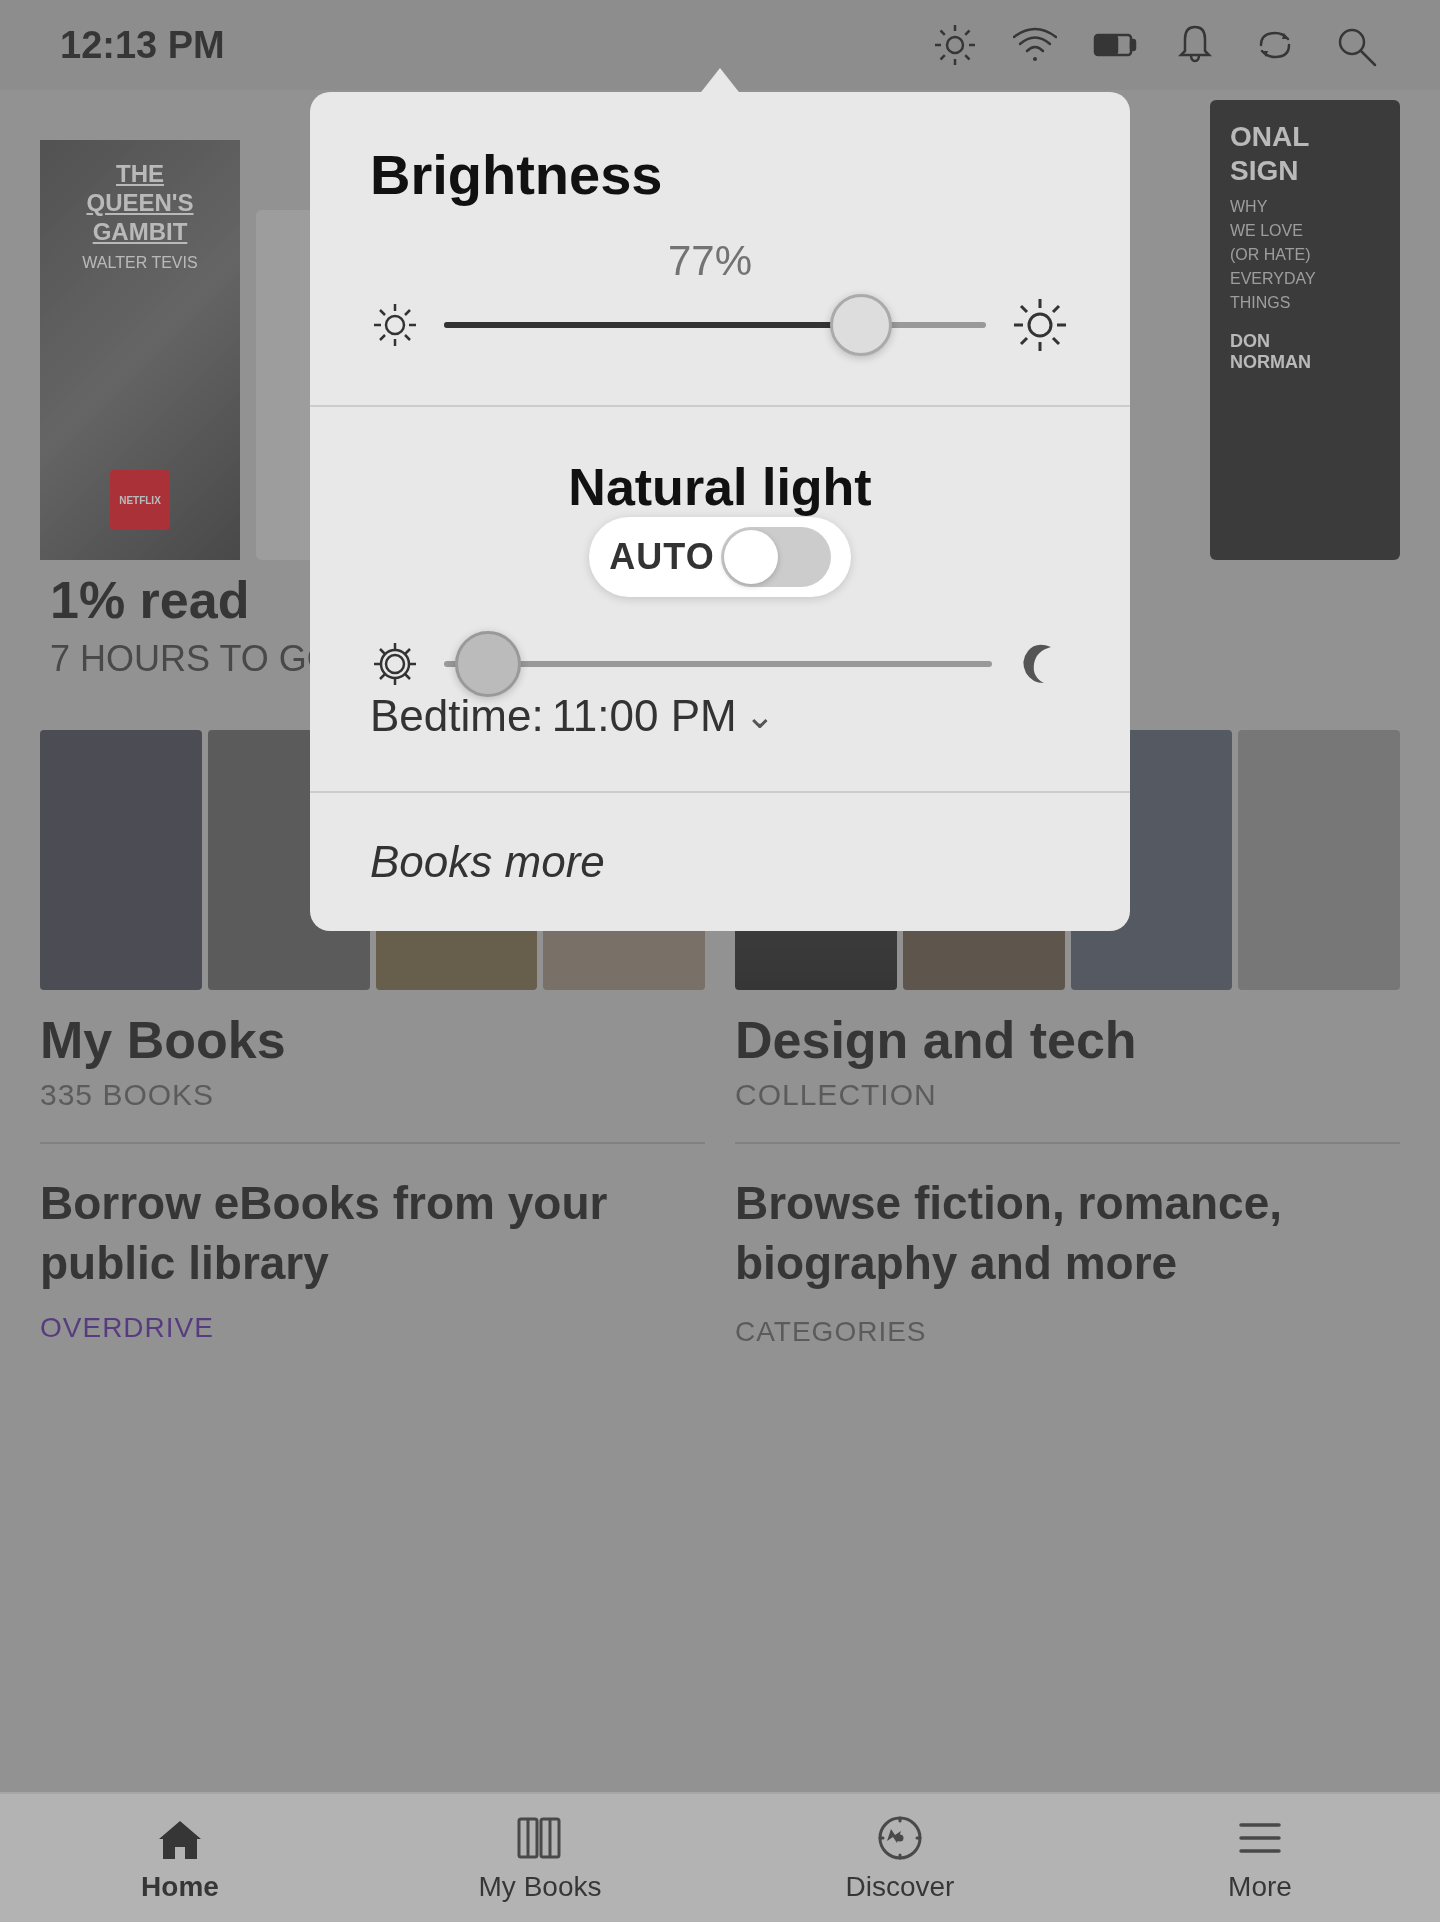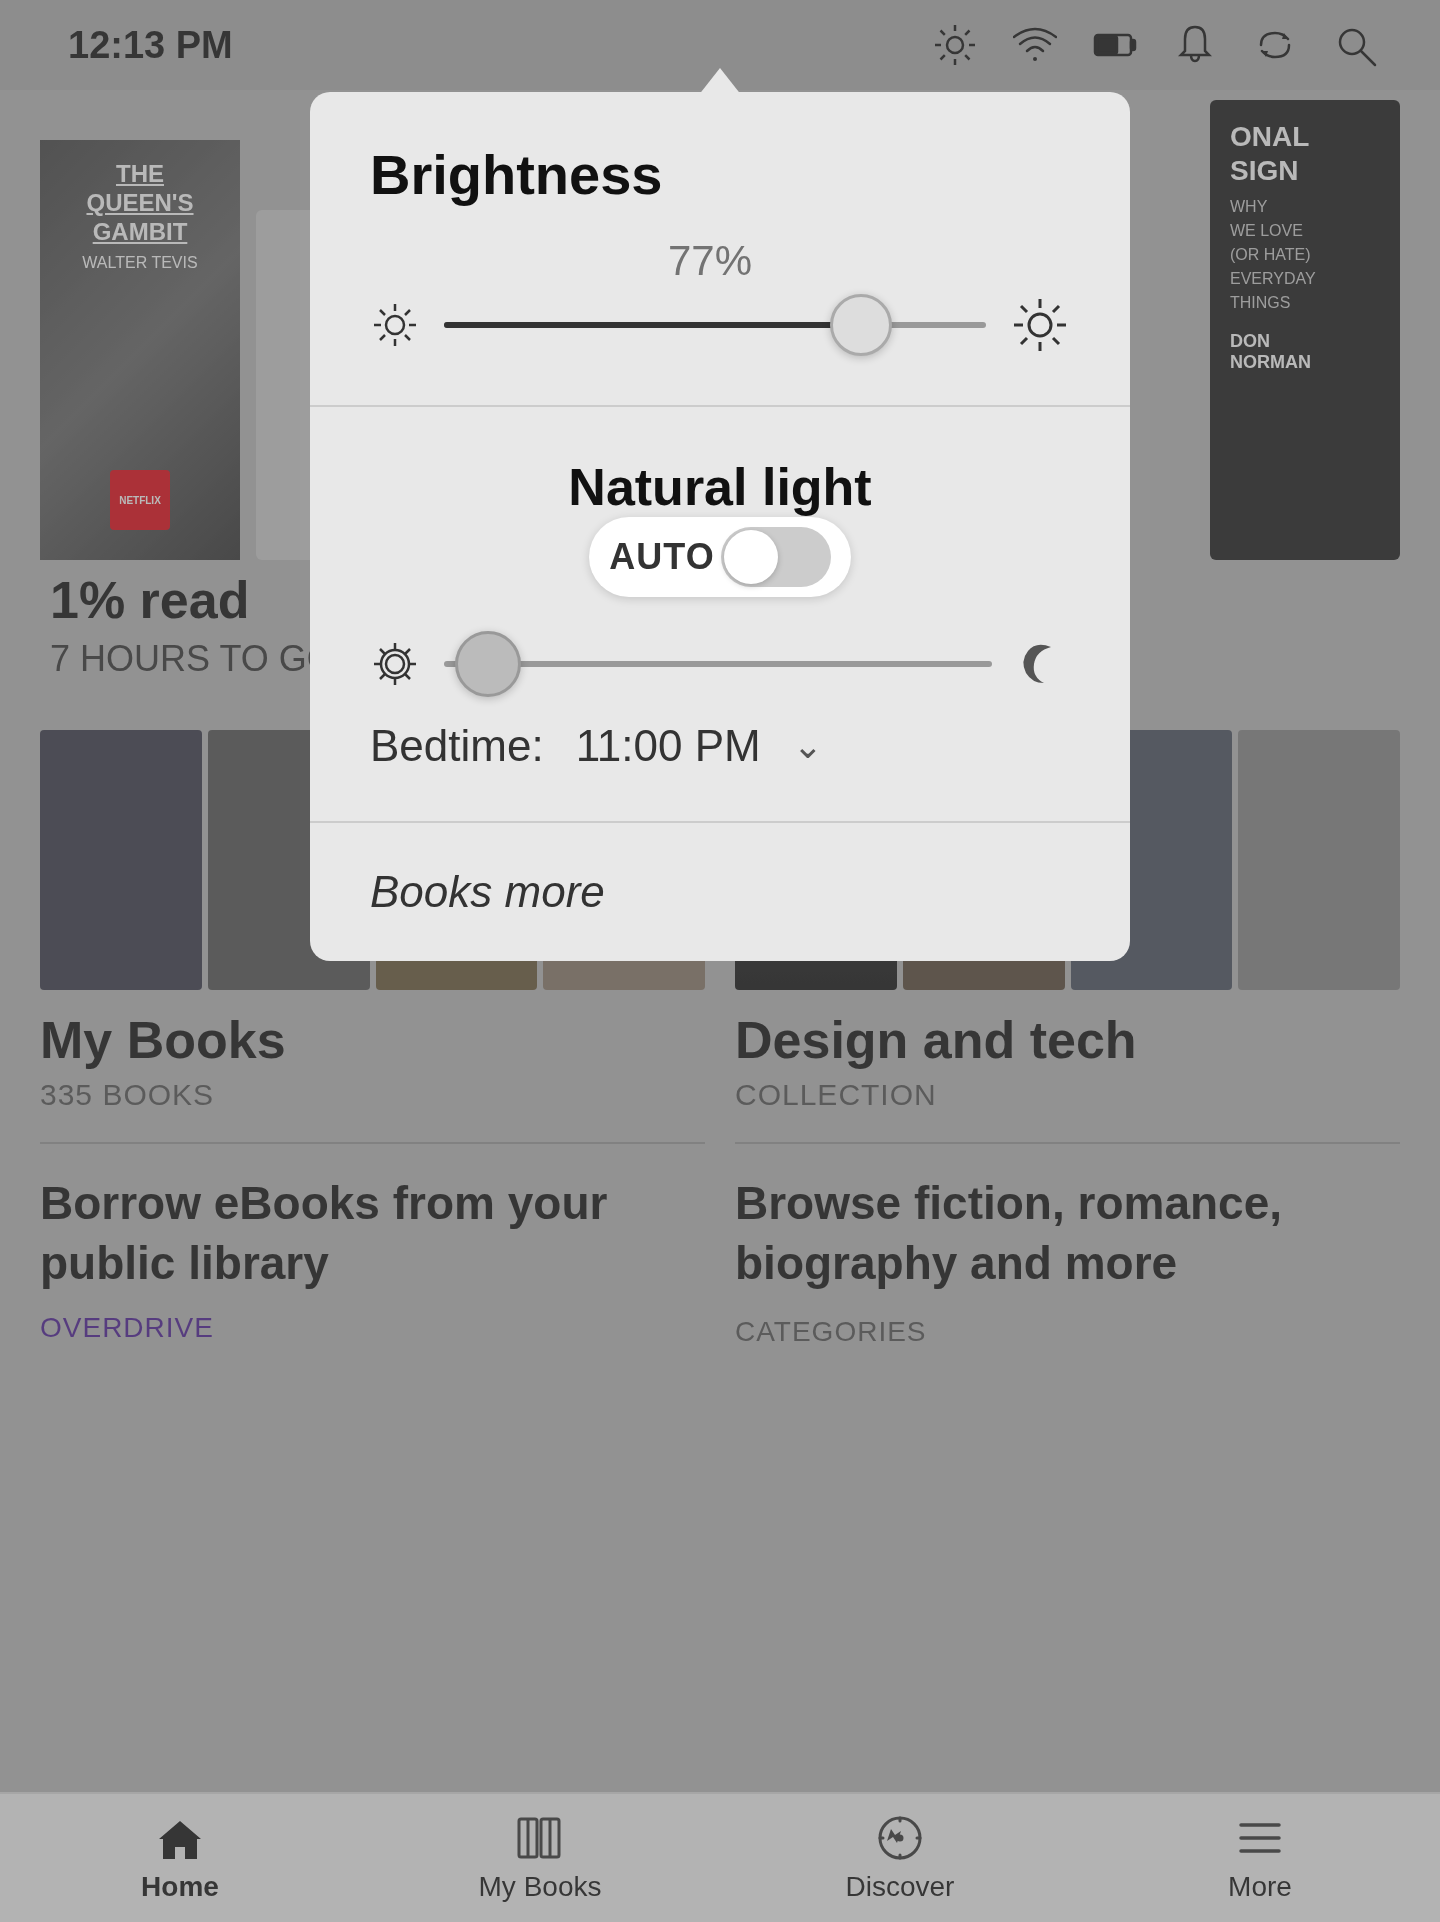--- a/index.html
+++ b/index.html
@@ -15,21 +15,20 @@
     
     .status-bar {
       position: absolute;
       top: 0; left: 0; right: 0;
       height: 90px;
       display: flex;
       align-items: center;
       justify-content: space-between;
       padding: 0 60px;
       z-index: 10;
-      margin-left: 8px;
     }
     .status-time {
       font-size: 38px;
       font-weight: 600;
       color: #111;
     }
     .status-icons {
       display: flex;
       align-items: center;
       gap: 30px;
@@ -272,22 +271,21 @@
     .moon-icon {
       width: 54px;
       height: 54px;
       flex-shrink: 0;
     }
 
     
     .bedtime-row {
       display: flex;
       align-items: center;
-      gap: 32px;
-      margin-top: 30px;
+      gap: 8px;
     }
     .bedtime-label {
       font-size: 44px;
       color: #333;
       font-weight: 500;
     }
     .bedtime-time {
       font-size: 44px;
       color: #333;
     }

